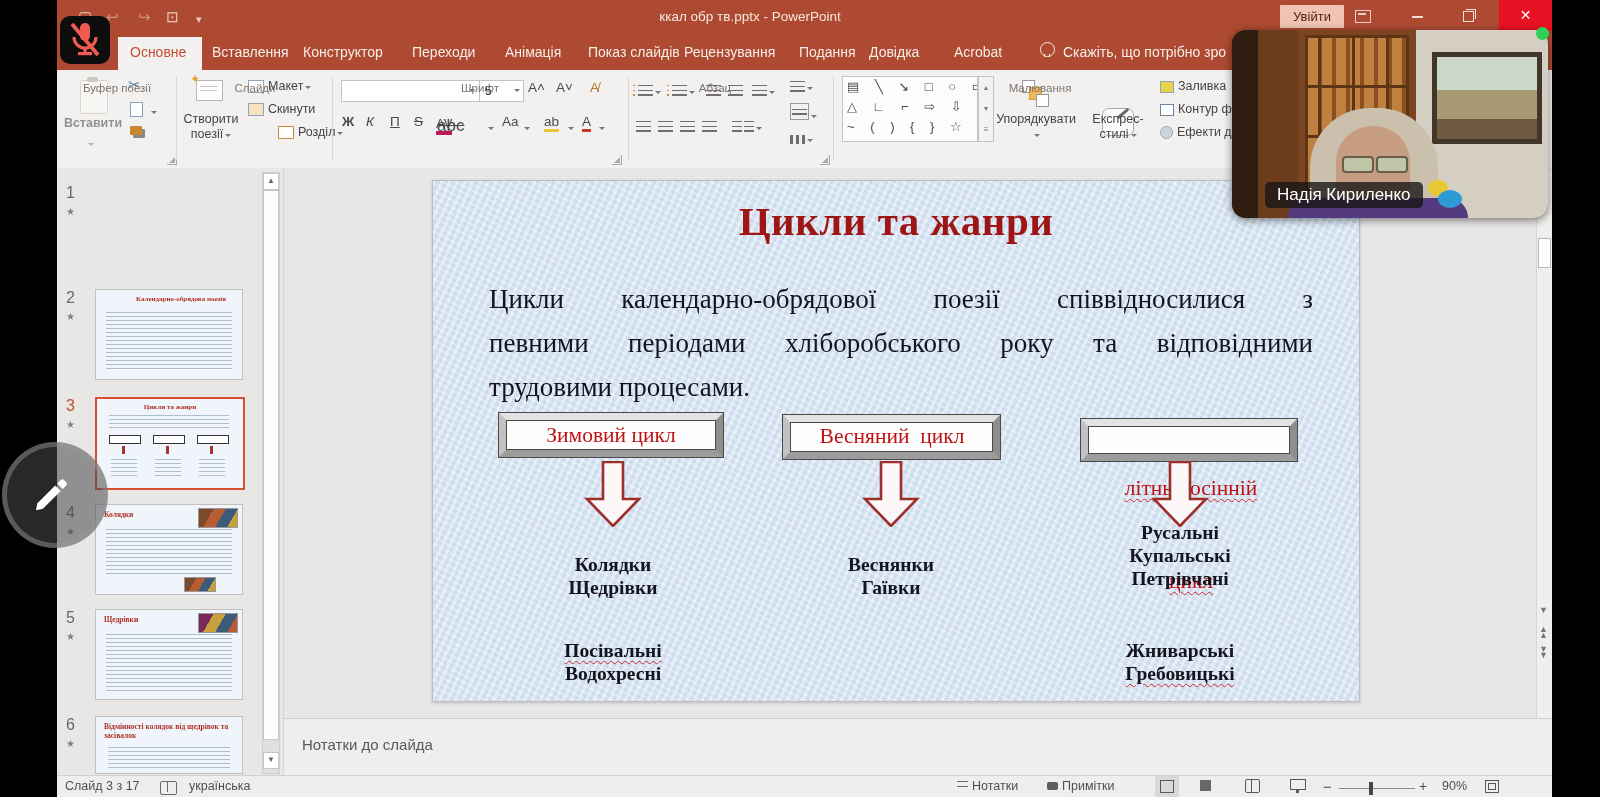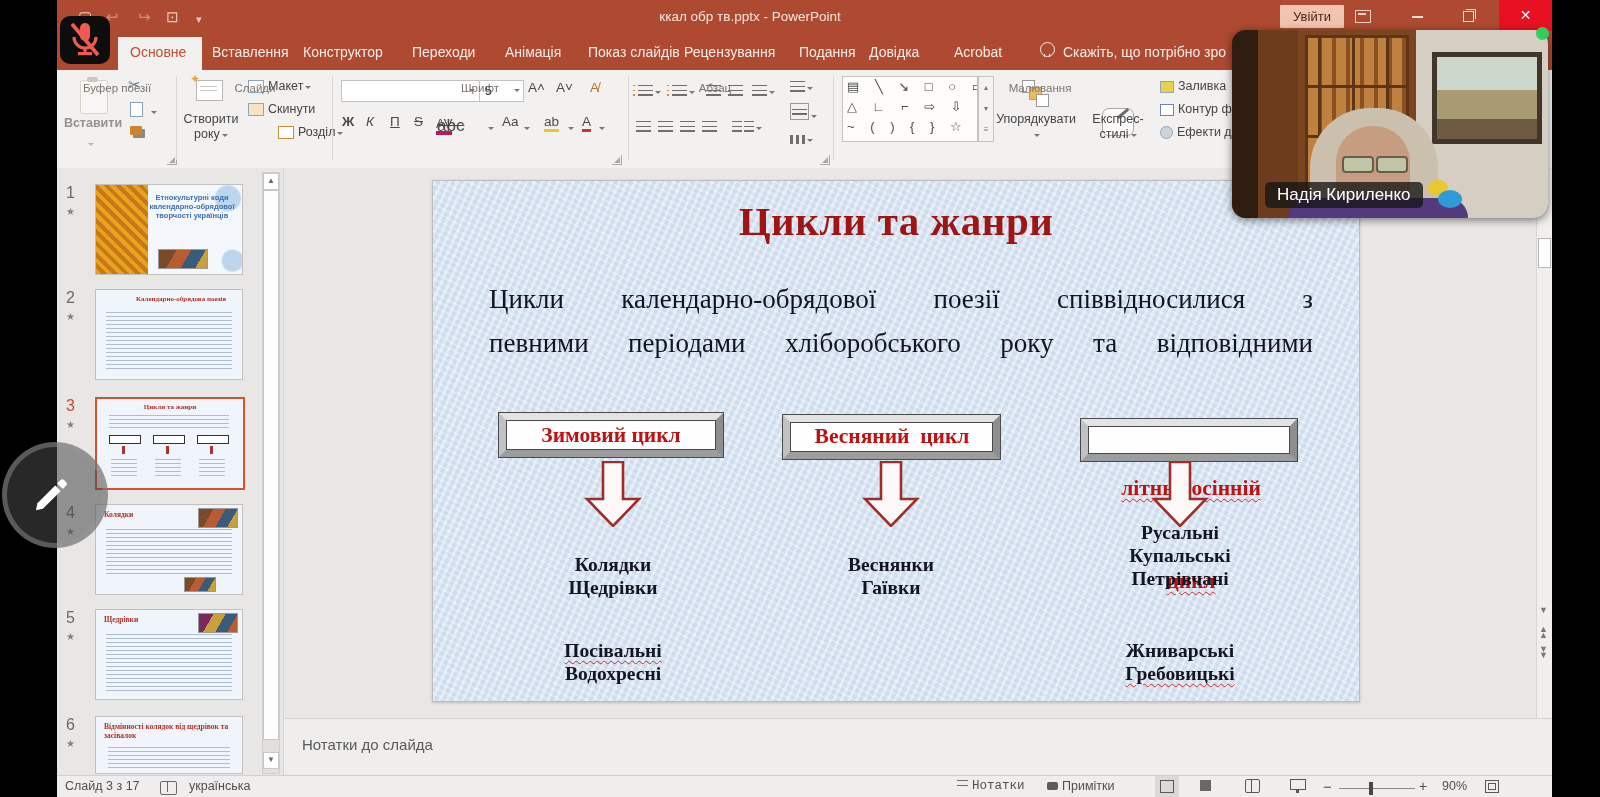--- a/index.html
+++ b/index.html
@@ -77,21 +77,21 @@
          background:
            repeating-linear-gradient(115deg,rgba(255,255,255,.30) 0 3px,rgba(173,197,224,.16) 3px 7px),
            repeating-linear-gradient(28deg,rgba(255,255,255,.22) 0 2px,rgba(160,190,220,.14) 2px 6px),
            #dde8f4;
          font-family:"Liberation Serif",serif;}
   .s-title{position:absolute;left:0;top:16px;width:100%;text-align:center;color:#9e1515;font-size:41px;font-weight:600;letter-spacing:.5px;}
   .s-body{position:absolute;left:56px;top:96px;width:824px;color:#121220;font-size:27px;line-height:44px;}
   .jline{text-align:justify;text-align-last:justify;}
   .box3d{position:absolute;height:30px;background:#fffefe;border:7px solid;border-color:#e3e3e3 #8e8e8e #9d9d9d #c2c2c2;
          box-shadow:0 0 0 1px #4a4a4a, inset 0 0 0 1px #4a4a4a;}
-  .box-lbl{position:absolute;width:224px;text-align:center;color:#bf1111;font-weight:bold;font-size:21.5px;white-space:pre;}
+  .box-lbl{position:absolute;width:224px;text-align:center;color:#bf1111;font-weight:normal;font-size:21.5px;white-space:pre;}
   .wavy{text-decoration:underline;text-decoration-style:wavy;text-decoration-color:#cc2a2a;text-decoration-thickness:1px;text-underline-offset:3px;}
   .glist{position:absolute;width:170px;text-align:center;color:#14141f;font-weight:bold;font-size:19.5px;line-height:23px;}
   
   .micbox{position:absolute;left:60px;top:16px;width:50px;height:48px;background:#0d0d0d;border-radius:10px;}
   .pentool{position:absolute;left:2px;top:442px;width:96px;height:96px;border-radius:50%;
            background:rgba(72,72,72,.55);border:5px solid rgba(150,150,150,.45);}
   .webcam{position:absolute;left:1232px;top:30px;width:316px;height:188px;border-radius:14px;overflow:hidden;background:#6e4a2c;box-shadow:0 2px 8px rgba(0,0,0,.5);}
   .wc-nametag{position:absolute;left:33px;top:152px;padding:3px 12px;background:rgba(22,22,22,.78);border-radius:5px;
               color:#fff;font-size:17px;white-space:nowrap;}
   .wc-dot{position:absolute;left:1536px;top:27px;width:13px;height:13px;border-radius:50%;background:#2fcf5a;}
@@ -143,21 +143,21 @@
   <span class="abs" style="left:130px;top:126px;width:12px;height:9px;background:#c9862e;border-radius:1px;box-shadow:3px 3px 0 #8a8886;"></span>
   <div class="rgroup-label" style="left:62px;width:110px;">Буфер поезії</div>
   <div class="launcher" style="left:167px;top:155px;"></div>
   <div class="rsep" style="left:176px;top:76px;"></div>
 
   <div class="abs" style="left:196px;top:80px;">
     <span class="ic-slide" style="display:block;"></span>
   </div>
   <div class="abs big-lbl" style="left:178px;top:112px;width:66px;">
     <div>Створити</div>
-    <div><span>року</span><span class="car"></span></div>
+    <div><span>поезії</span><span class="car"></span></div>
   </div>
   <div class="abs rbtn-txt" style="left:248px;top:79px;"><span class="mini-ic"></span><span>Макет</span><span class="car"></span></div>
   <div class="abs rbtn-txt" style="left:248px;top:102px;"><span class="mini-ic" style="background:#f6e3c4;"></span><span>Скинути</span></div>
   <div class="abs rbtn-txt" style="left:248px;top:125px;margin-left:30px;"><span class="mini-ic" style="border-color:#c98b3c;"></span><span>Розділ</span><span class="car"></span></div>
   <div class="rgroup-label" style="left:200px;width:110px;">Слайди</div>
   <div class="rsep" style="left:332px;top:76px;"></div>
 
   <div class="fontbox" style="left:341px;top:80px;width:132px;">
       <span class="car" style="position:absolute;right:4px;top:8px;"></span>
     </div>
@@ -221,26 +221,20 @@
   <div class="abs rbtn-txt" style="left:1160px;top:79px;"><span class="mini-ic" style="background:#e9d24a;width:12px;height:10px;"></span><span>Заливка</span></div>
   <div class="abs rbtn-txt" style="left:1160px;top:102px;"><span class="mini-ic" style="background:#fff;border-color:#6a86a2;width:12px;height:10px;"></span><span>Контур ф</span></div>
   <div class="abs rbtn-txt" style="left:1160px;top:125px;"><span class="mini-ic" style="background:#cfd4da;border-radius:50%;width:11px;height:11px;"></span><span>Ефекти д</span></div>
   <div class="rgroup-label" style="left:980px;width:120px;">Малювання</div>
 
   <div class="mainbg"></div>
   <div class="vdiv"></div>
 
   <div class="t-num" style="top:184px;">1</div>
   <div class="t-star" style="top:206px;">★</div>
-  <div class="thumb" style="top:184px;height:89px;">
-    <div class="abs" style="left:0;top:0;width:52px;height:89px;background:repeating-linear-gradient(45deg,#e6a31e 0 4px,#c87818 4px 8px),#dd9a1c;"></div>
-    <div class="abs" style="left:52px;top:0;width:94px;height:89px;background:radial-gradient(circle at 85% 15%,#bcd6ee 0 12px,transparent 14px),radial-gradient(circle at 90% 85%,#bcd6ee 0 10px,transparent 12px),#f4f8fc;"></div>
-    <div class="abs" style="left:48px;top:8px;width:96px;color:#3e6fae;font-size:7.5px;line-height:9px;text-align:center;font-weight:bold;">Етнокультурні коди календарно-обрядової творчості українців</div>
-    <div class="photo" style="left:62px;top:64px;width:48px;height:18px;"></div>
-  </div>
 
   <div class="t-num" style="top:289px;">2</div>
   <div class="t-star" style="top:311px;">★</div>
   <div class="thumb" style="top:289px;height:89px;background:#eff5fb;">
     <div class="t-title" style="margin-top:5px;font-size:7px;margin-left:24px;">Календарно-обрядова поезія</div>
     <div class="graylines" style="left:10px;top:22px;width:126px;height:58px;"></div>
   </div>
 
   <div class="t-num" style="top:397px;color:#c0502e;">3</div>
   <div class="t-star" style="top:419px;">★</div>
@@ -285,20 +279,21 @@
   <div class="tsbar" style="top:172px;height:600px;"></div>
   <div class="abs" style="left:263px;top:173px;width:14px;height:15px;background:#fff;border:1px solid #c9c7c6;color:#6a6866;font-size:8px;text-align:center;line-height:14px;">▲</div>
   <div class="abs" style="left:263px;top:190px;width:14px;height:548px;background:#fdfdfd;border:1px solid #c9c7c6;"></div>
   <div class="abs" style="left:263px;top:752px;width:14px;height:15px;background:#fff;border:1px solid #c9c7c6;color:#6a6866;font-size:8px;text-align:center;line-height:14px;">▼</div>
 
   <div class="slide">
     <div class="s-title">Цикли та жанри</div>
     <div class="s-body">
       <div class="jline">Цикли календарно-обрядової поезії співвідносилися з</div>
       <div class="jline">певними періодами хліборобського року та відповідними</div>
+      <div>трудовими процесами.</div>
     </div>
 
     <div class="box3d" style="left:66px;top:232px;width:210px;"></div>
     <div class="box-lbl" style="left:66px;top:242px;">Зимовий цикл</div>
     <div class="box3d" style="left:350px;top:234px;width:203px;"></div>
     <div class="box-lbl" style="left:347px;top:243px;">Весняний  цикл</div>
     <div class="box3d" style="left:648px;top:238px;width:202px;height:28px;"></div>
     <div class="box-lbl" style="left:646px;top:230px;line-height:31px;">
       <div class="wavy">літньо-осінній</div>
       <div class="wavy">цикл</div>
@@ -346,21 +341,21 @@
   <div class="notesbar">
     <div class="notes-txt">Нотатки до слайда</div>
   </div>
 
   <div class="statusbar">
     <span class="sb" style="left:8px;">Слайд 3 з 17</span>
     <span class="sb" style="left:103px;width:15px;height:12px;border:1px solid #6a6866;border-radius:2px;top:5px;">
         <i style="position:absolute;left:6px;top:0;width:1px;height:10px;background:#6a6866;"></i>
       </span>
     <span class="sb" style="left:132px;">українська</span>
-    <span class="sb" style="left:900px;font-family:Liberation Mono, monospace;"><span class="ln" style="width:11px;height:9px;margin-right:4px;"></span><span>Нотатки</span></span>
+    <span class="sb" style="left:900px;"><span class="ln" style="width:11px;height:9px;margin-right:4px;"></span><span>Нотатки</span></span>
     <span class="sb" style="left:990px;"><span style="display:inline-block;width:11px;height:8px;background:#5f5d5b;border-radius:2px;margin-right:4px;"></span><span>Примітки</span></span>
     <span class="sb" style="left:1098px;top:0;width:24px;height:21px;background:#dbd9d8;text-align:center;"><i style="display:inline-block;width:12px;height:11px;border:1px solid #5a5856;margin-top:4px;"></i></span>
     <span class="sb" style="left:1143px;top:4px;width:11px;height:11px;background:#6a6866;-webkit-mask:none;clip-path:none;box-shadow:inset 0 0 0 20px #6a6866;display:inline-block;
       background:repeating-linear-gradient(to right,#6a6866 0 4px,transparent 4px 7px),repeating-linear-gradient(to bottom,#6a6866 0 4px,transparent 4px 7px);background-blend-mode:multiply;"></span>
     <span class="sb" style="left:1188px;top:3px;width:13px;height:12px;border:1px solid #5a5856;border-radius:2px;">
         <i style="position:absolute;left:5px;top:0;width:1px;height:12px;background:#5a5856;"></i>
       </span>
     <span class="sb" style="left:1233px;top:3px;width:14px;height:9px;border:1px solid #5a5856;">
         <i style="position:absolute;left:5px;top:9px;width:3px;height:4px;background:#5a5856;"></i>
       </span>

